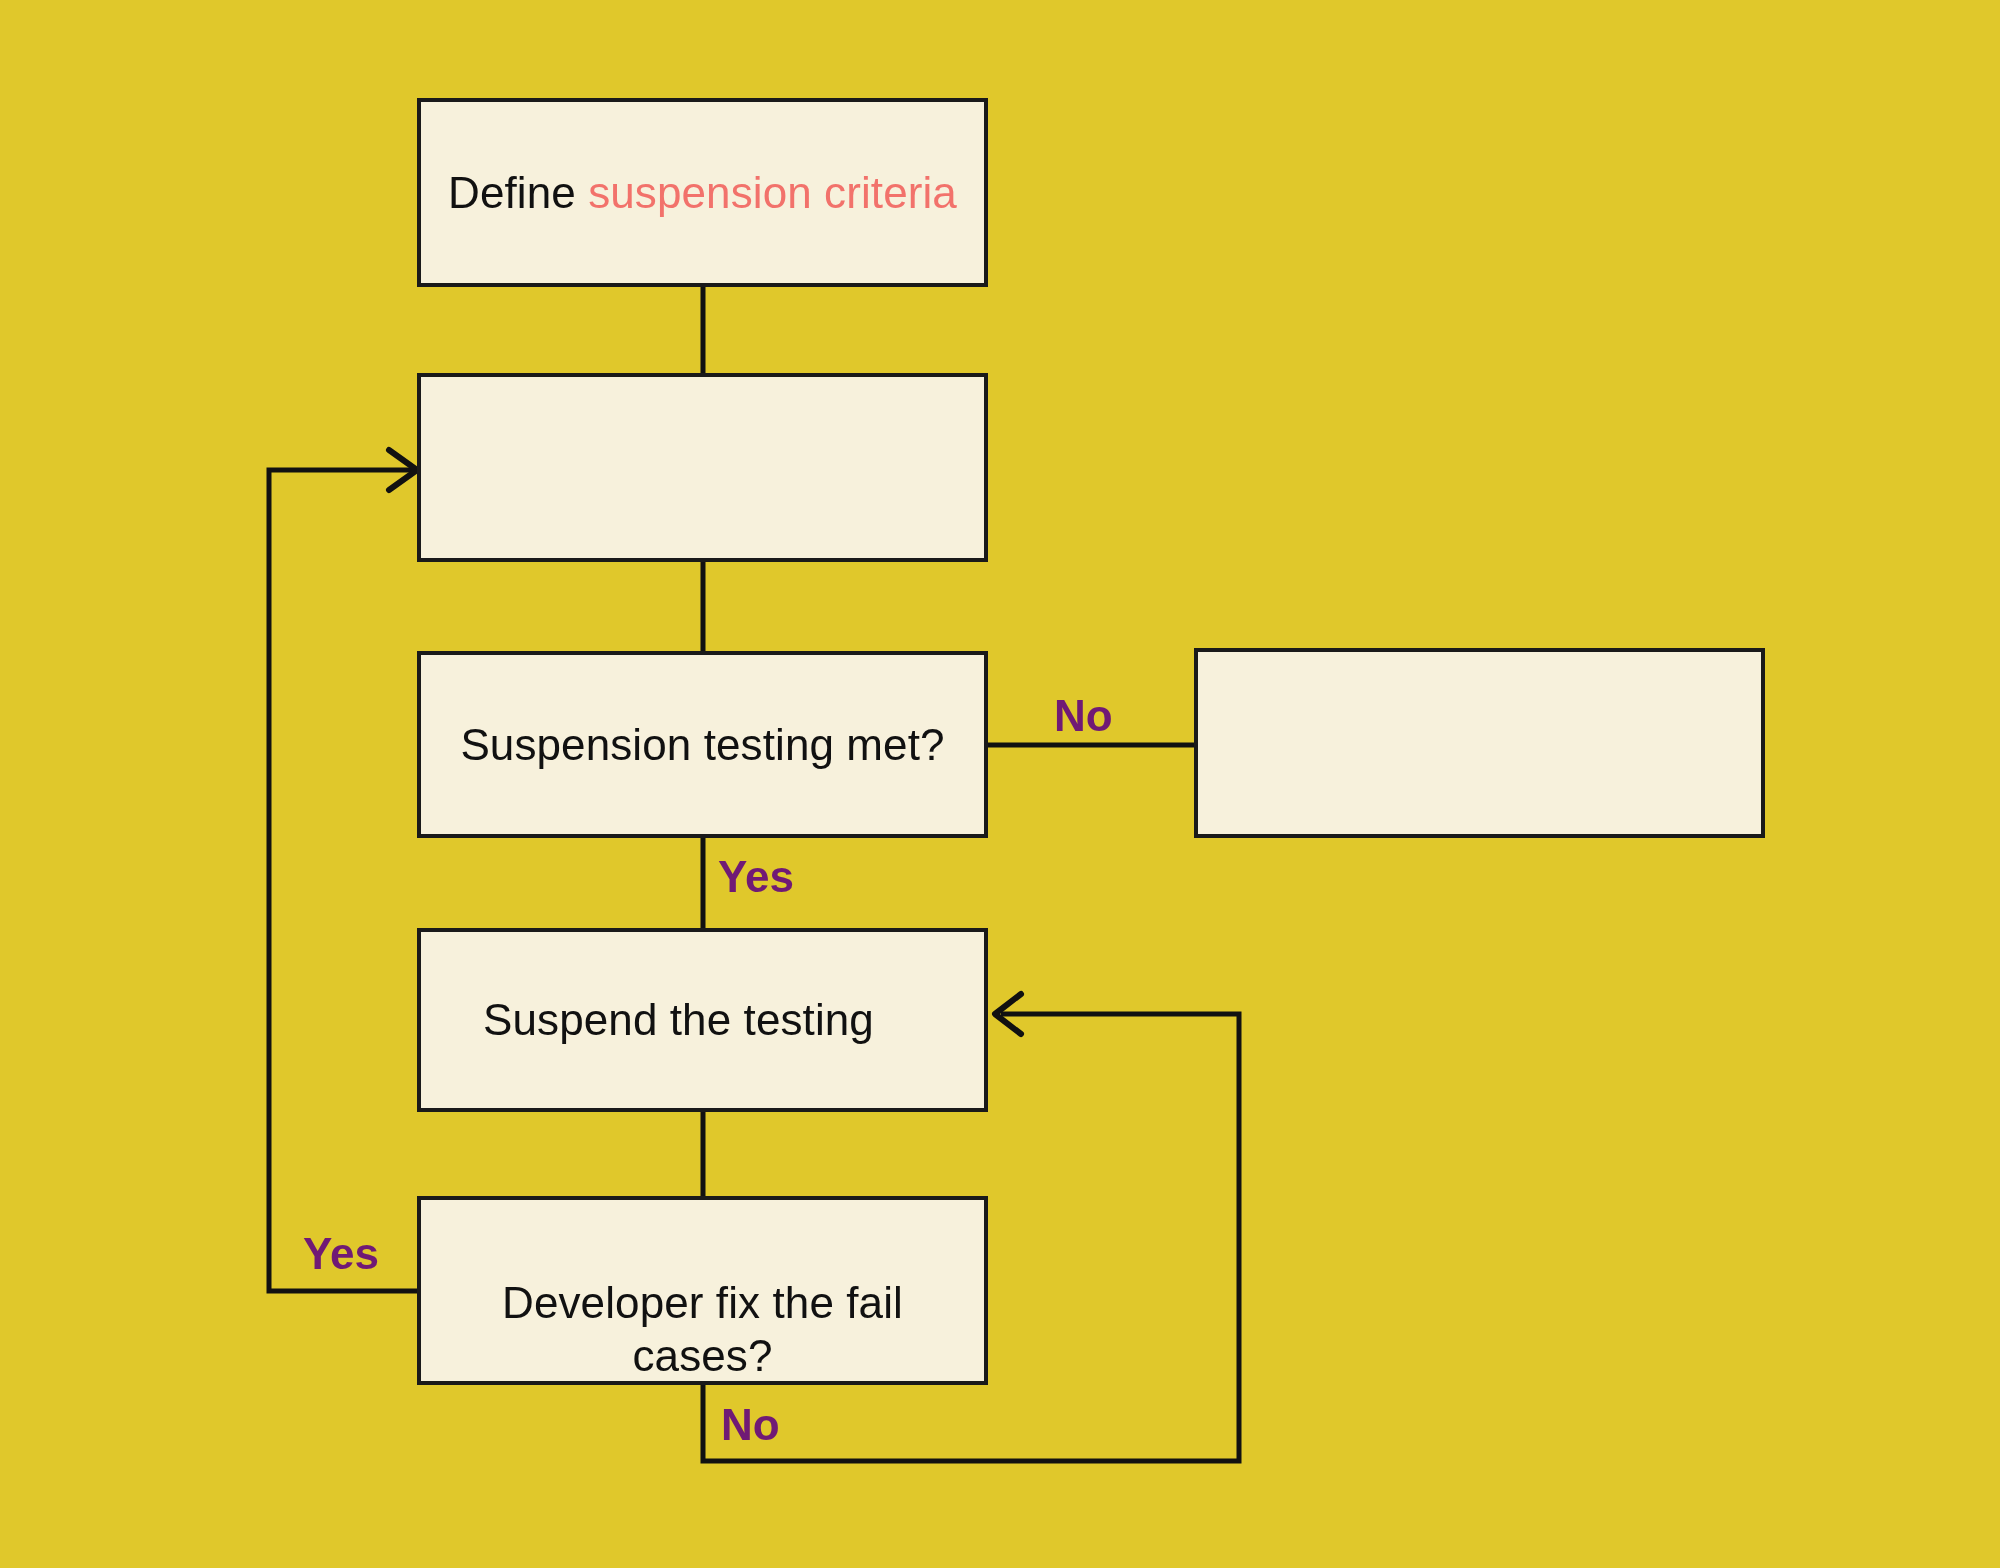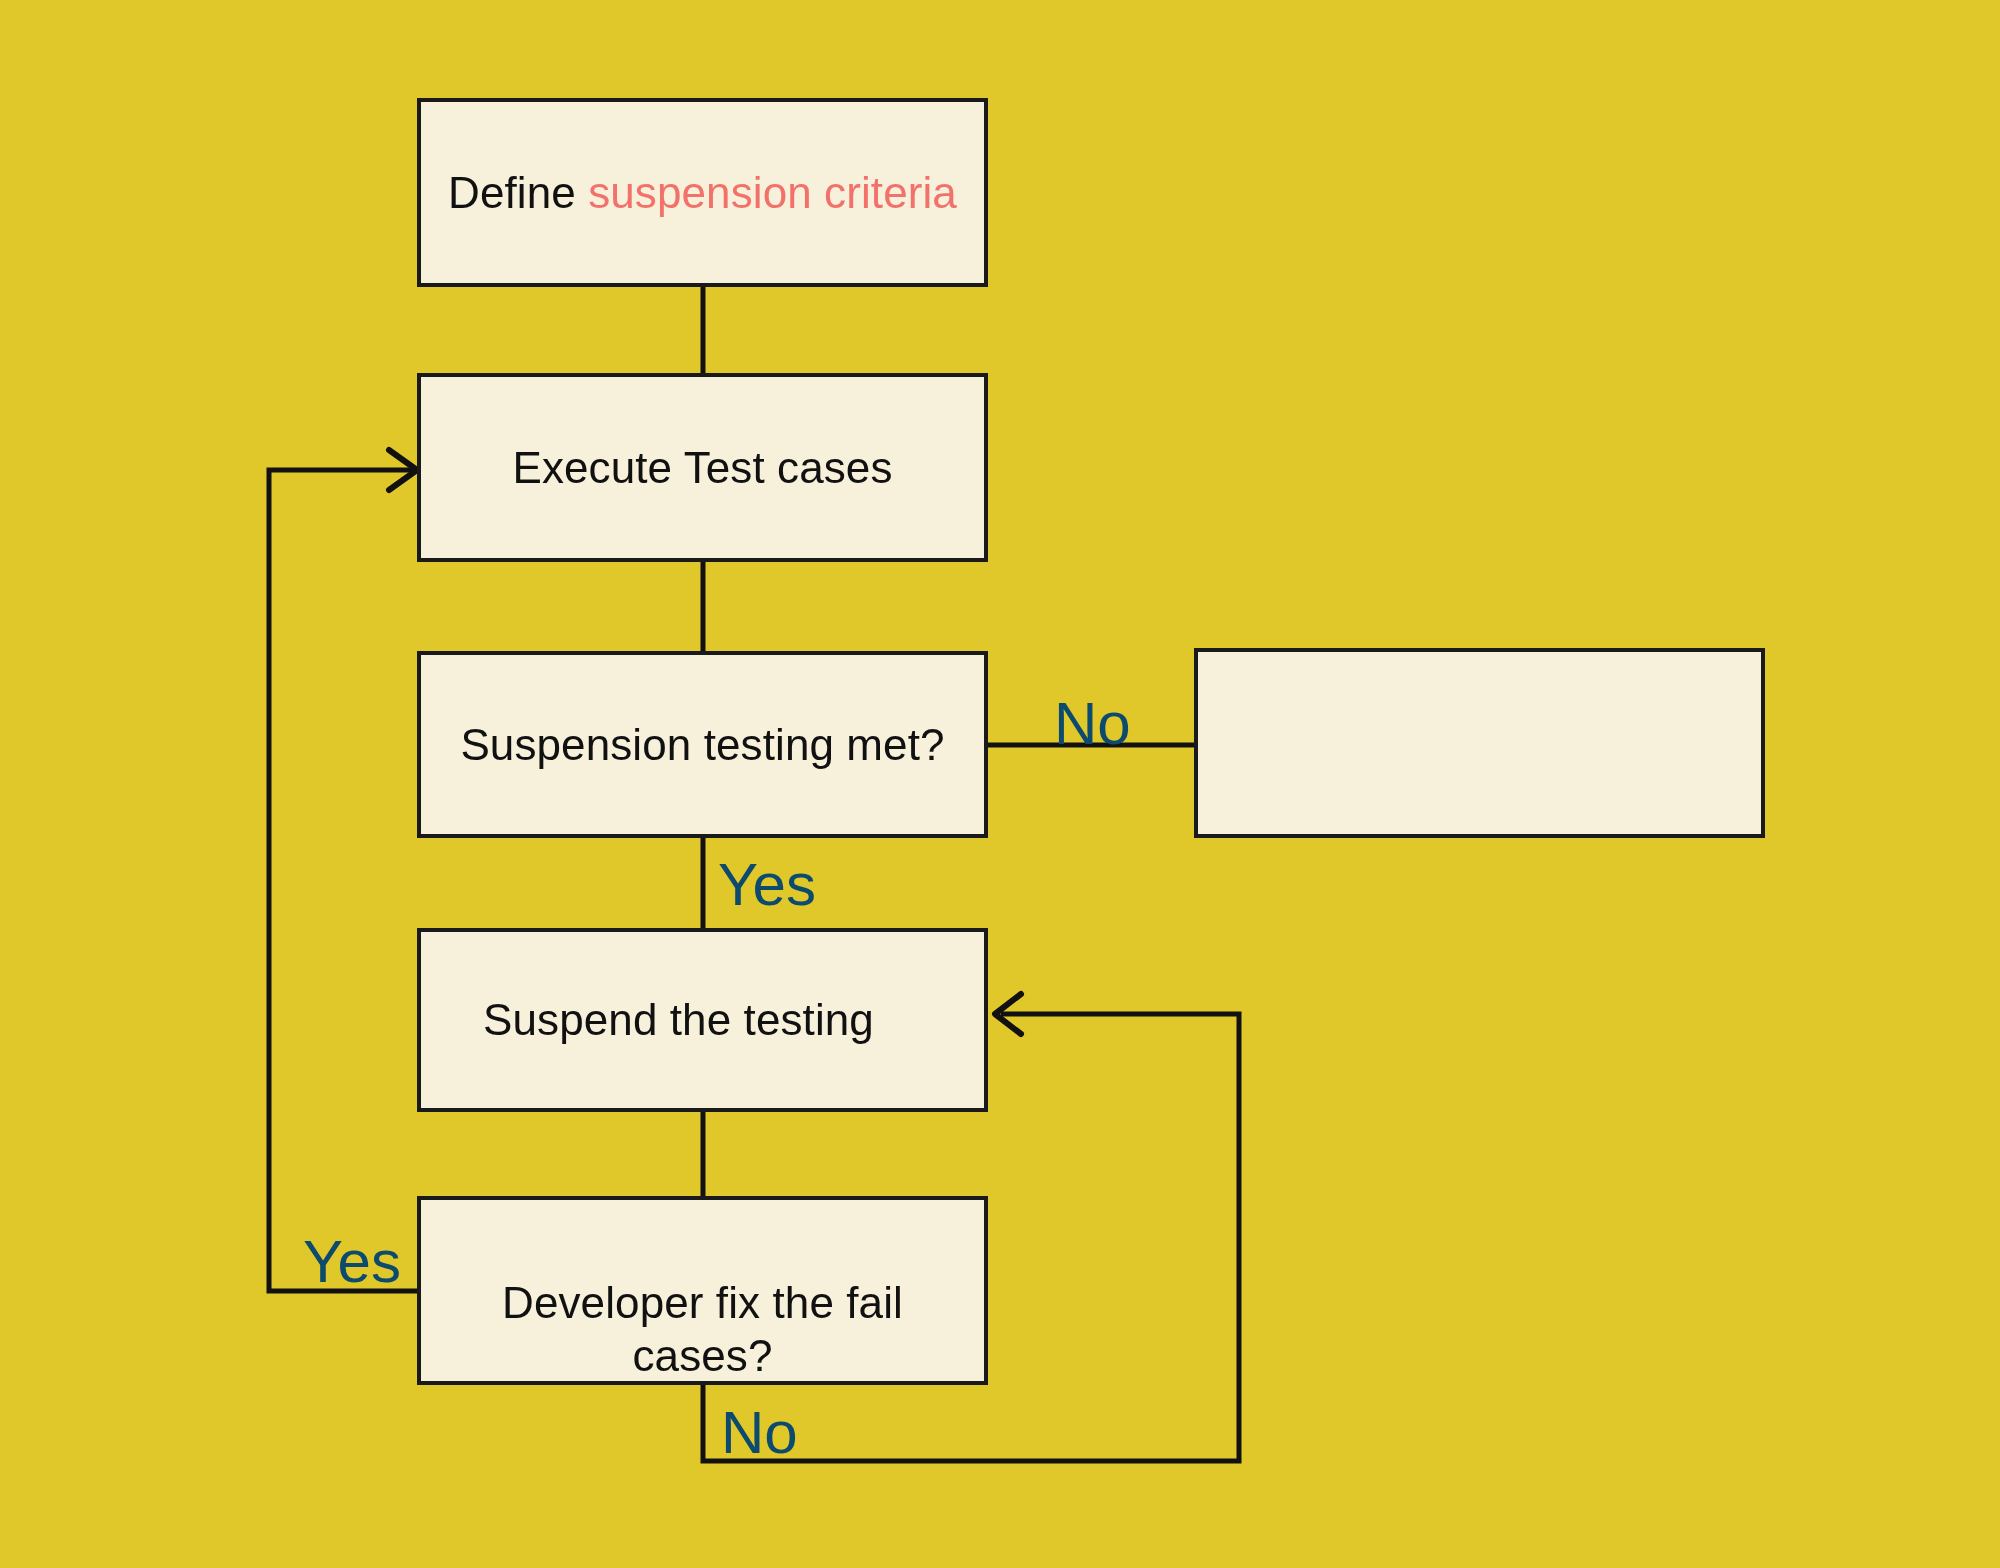--- a/index.html
+++ b/index.html
@@ -54,24 +54,24 @@
     line-height: 1.22;
     font-weight: 400;
     letter-spacing: 0.1px;
     pointer-events: none;
   }
   .node-text span.accent {
     color: #F2726B;
   }
   .edge-label {
     position: absolute;
-    color: #0c4a6e;
-    font-size: 60px;
+    color: #701a75;
+    font-size: 44px;
     line-height: 1;
-    font-weight: 400;
+    font-weight: 700;
     white-space: nowrap;
     pointer-events: none;
   }
 </style>
 </head>
 <body>
 
 <div id="canvas">
 
   <svg id="flow-svg" viewBox="0 0 2000 1568">
@@ -105,23 +105,20 @@
     <rect class="node-rect" x="408" y="1198" width="567" height="185"></rect>
 
   </svg>
 
   <div class="node-text" style="left:430px; top:100px; width:523px; height:185px;">
     <div>
       <span>Define </span><span class="accent">suspension criteria</span>
     </div>
   </div>
 
-  <div class="node-text" style="left:430px; top:375px; width:523px; height:185px;">
-    <span>Execute Test cases</span>
-  </div>
 
   <div class="node-text" style="left:440px; top:653px; width:503px; height:183px;">
     <span>Suspension testing met?</span>
   </div>
 
 
   <div class="node-text" style="left:406px; top:930px; width:523px; height:180px;text-align:right;">
     <span>Suspend the testing</span>
   </div>
 

